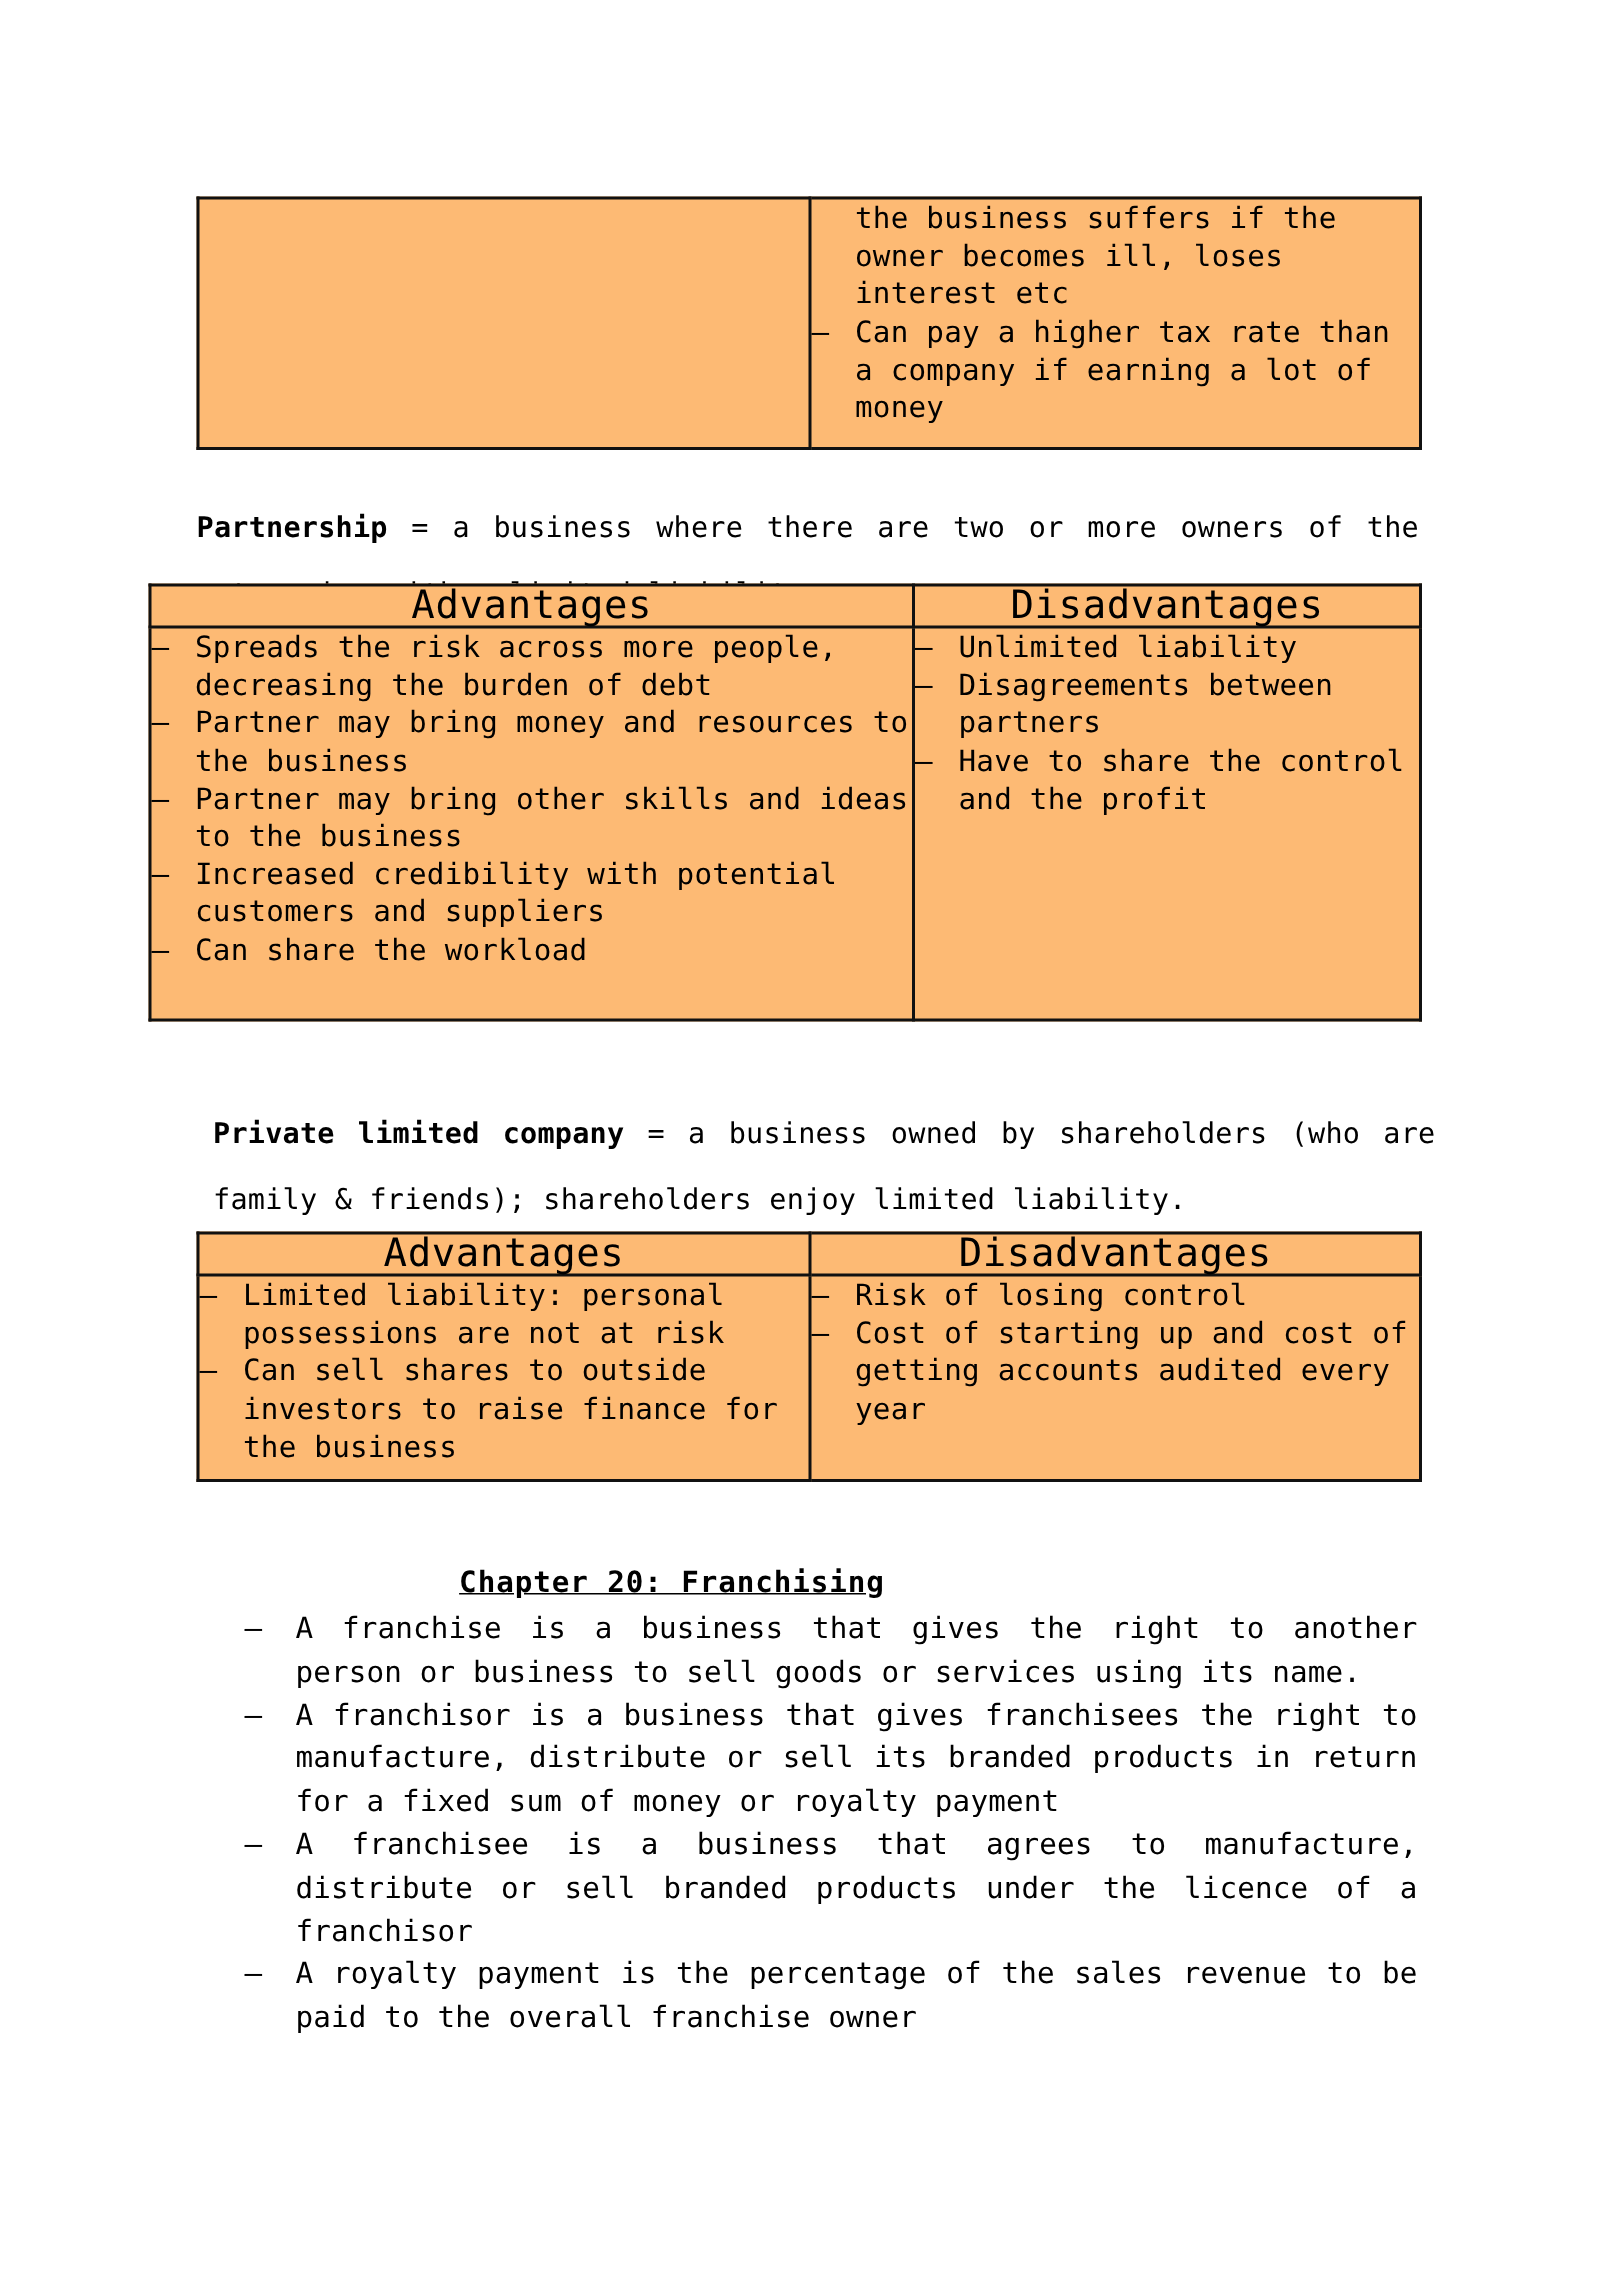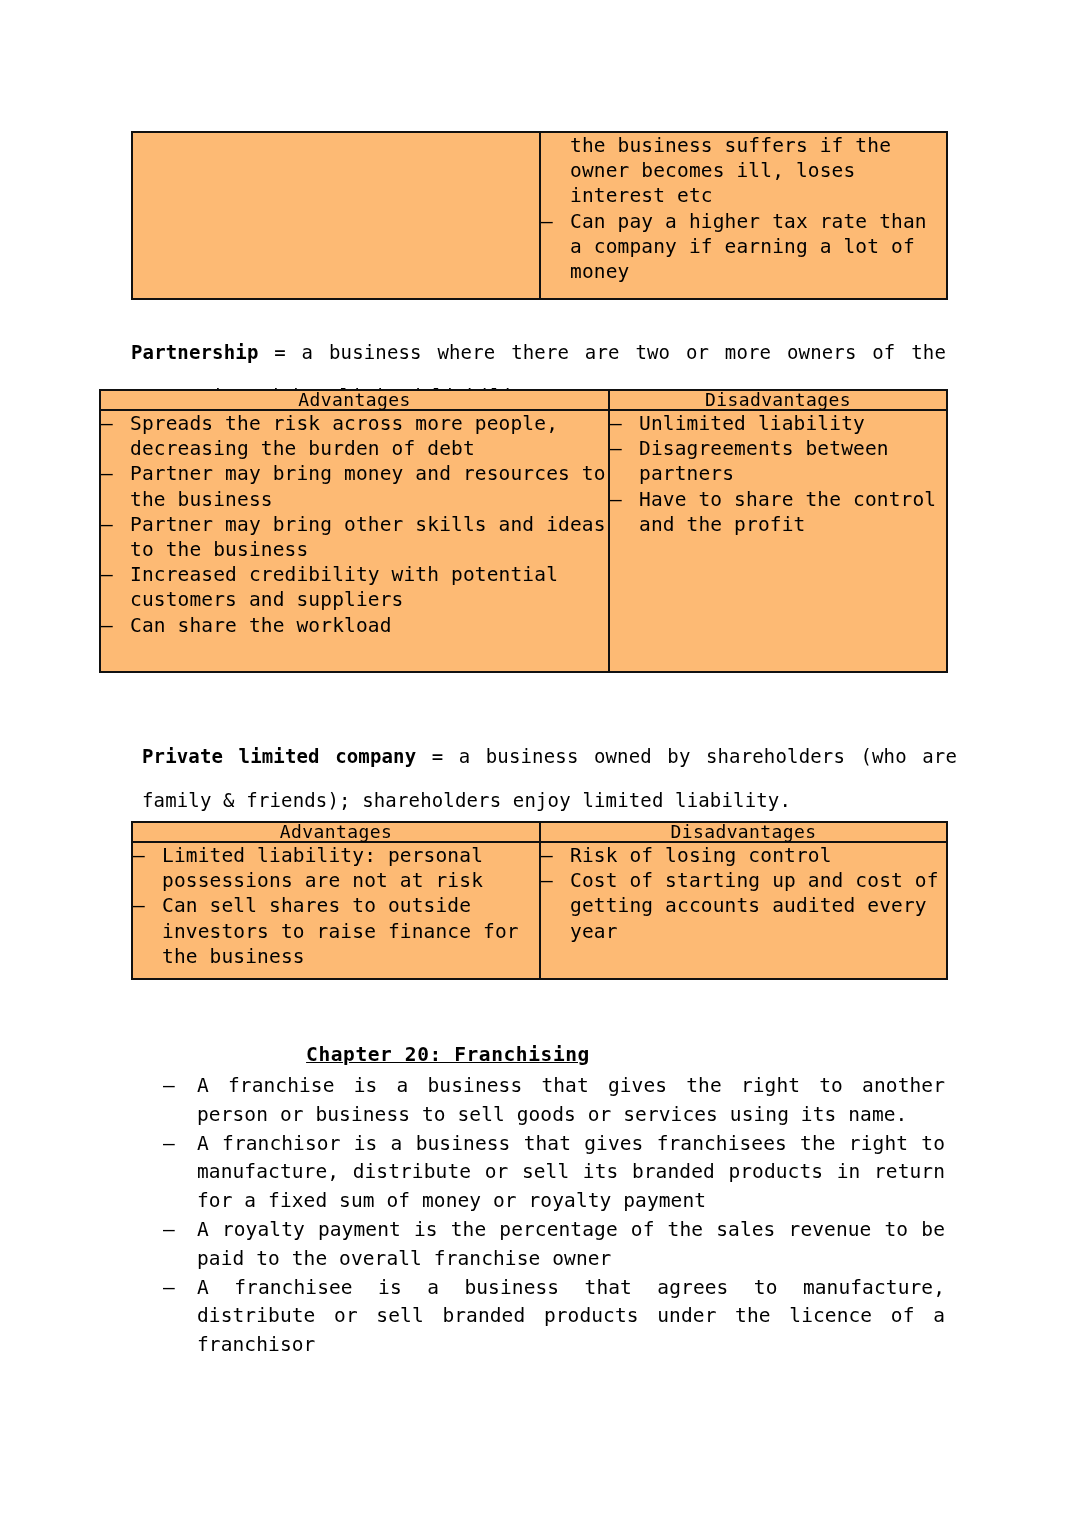--- a/index.html
+++ b/index.html
@@ -30,21 +30,21 @@
     background: #fdba74;
   }
   .doc-table td, .doc-table th {
     border: 2px solid #111111;
     vertical-align: top;
     padding: 0;
     font-weight: normal;
   }
   .hdr-cell {
     text-align: center;
-    font-size: 18px;
+    font-size: 26px;
     line-height: 1.0;
     padding: 14px 4px 16px 4px;
     letter-spacing: 0.4px;
   }
   .hdr-bold { font-weight: bold; }
 
   
   ul.blist {
     list-style: none;
     margin: 0;
@@ -209,17 +209,17 @@
         </td>
       </tr>
     </tbody>
   </table>
 
   <div class="chapter-heading" style="top:1043px;">Chapter 20: Franchising</div>
 
   <ul class="outline" style="left:155px; top:1072px; width:790px;">
     <li>A franchise is a business that gives the right to another person or business to sell goods or services using its name.</li>
     <li>A franchisor is a business that gives franchisees the right to manufacture, distribute or sell its branded products in return for a fixed sum of money or royalty payment</li>
+    <li>A franchisee is a business that agrees to manufacture, distribute or sell branded products under the licence of a franchisor</li>
     <li>A royalty payment is the percentage of the sales revenue to be paid to the overall franchise owner</li>
-    <li>A franchisee is a business that agrees to manufacture, distribute or sell branded products under the licence of a franchisor</li>
   </ul>
 
 </div>
 
 </body></html>

